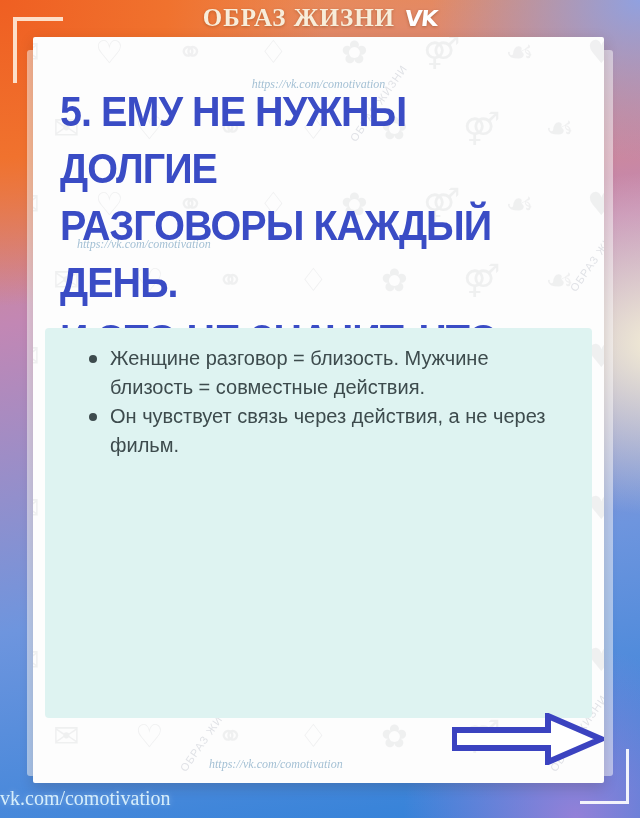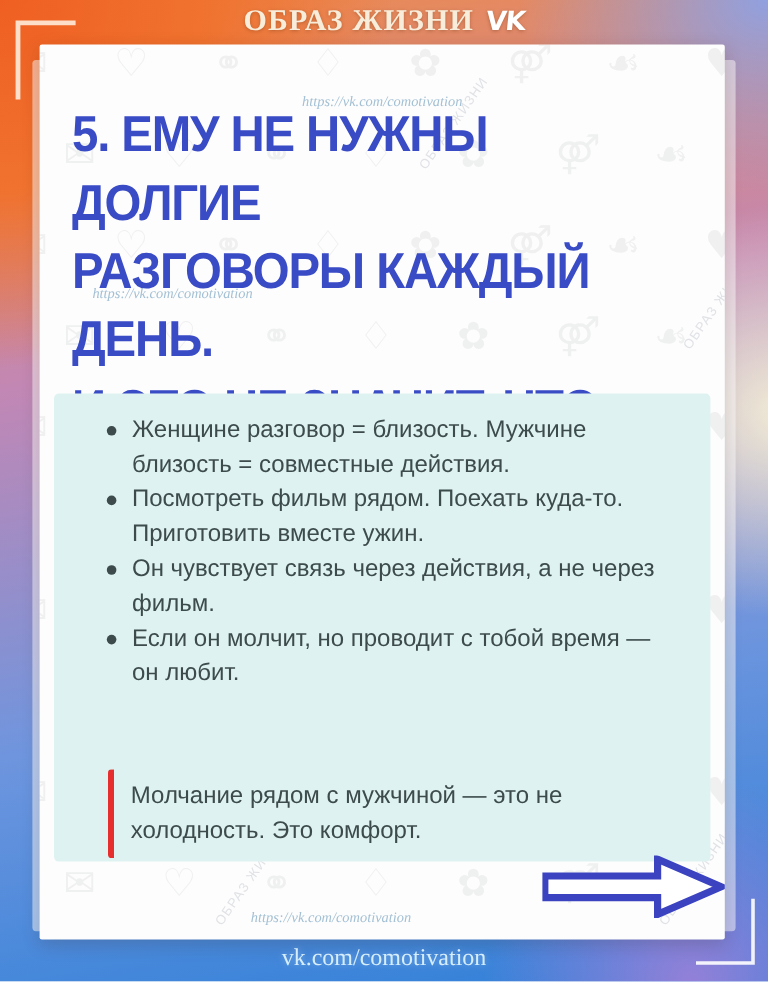--- a/index.html
+++ b/index.html
@@ -83,21 +83,21 @@
   }
   .quote{
     position:absolute;left:45px;top:313px;right:40px;
     border-left:5px solid #e62e2e;border-radius:3px;
     padding:8px 0 8px 14px;color:#3d4b4d;
   }
   
   .arrow{position:absolute;left:419px;top:676px;width:153px;height:52px;}
   
   .footer{
-    position:absolute;left:0;right:0;bottom:8px;text-align:center;
+    position:absolute;left:0;right:0;bottom:8px;
     font-family:"Liberation Serif",serif;font-size:20px;color:#d6eefb;
     text-shadow:0 0 6px rgba(255,255,255,.35);
   }
 </style>
 </head>
 <body>
 
 <div class="bg"></div>
 <div class="bracket bracket-tl"></div>
 <div class="bracket bracket-br"></div>
@@ -202,27 +202,22 @@
   <div class="title">
     <div>5. ЕМУ НЕ НУЖНЫ ДОЛГИЕ</div>
     <div>РАЗГОВОРЫ КАЖДЫЙ ДЕНЬ.</div>
     <div>И ЭТО НЕ ЗНАЧИТ, ЧТО ОН</div>
     <div>ОХЛАДЕЛ.</div>
   </div>
 
   <div class="info-box">
     <ul class="bullets">
       <li>Женщине разговор = близость. Мужчине близость = совместные действия.</li>
-      <li>Посмотреть фильм рядом. Поехать куда-то. Приготовить вместе ужин.</li>
       <li>Он чувствует связь через действия, а не через фильм.</li>
-      <li>Если он молчит, но проводит с тобой время — он любит.</li>
     </ul>
-    <div class="quote">
-      <span>Молчание рядом с мужчиной — это не холодность. Это комфорт.</span>
-    </div>
   </div>
 
   <svg class="arrow" viewBox="0 0 153 52">
     <polygon points="2,17 96,17 96,3 149,26 96,49 96,35 2,35" fill="#ffffff" stroke="#3b43c0" stroke-width="6" stroke-linejoin="miter"></polygon>
   </svg>
 </div>
 
 <div class="footer">vk.com/comotivation</div>
 
 </body></html>

